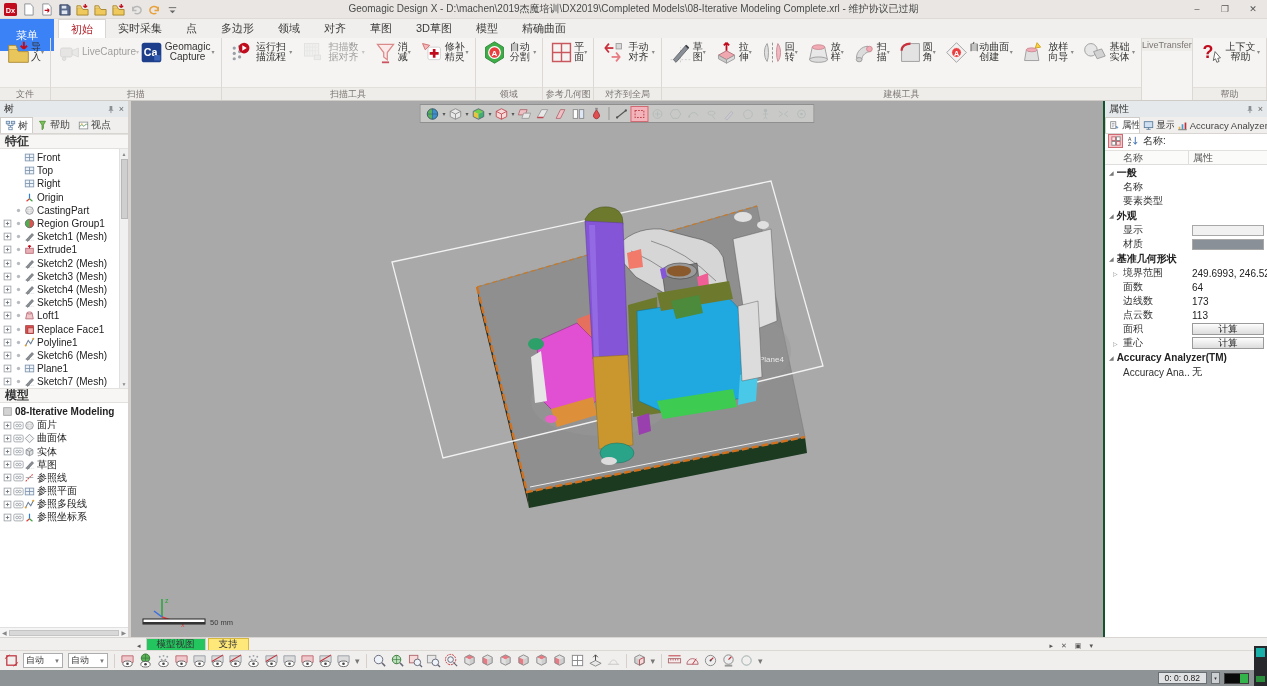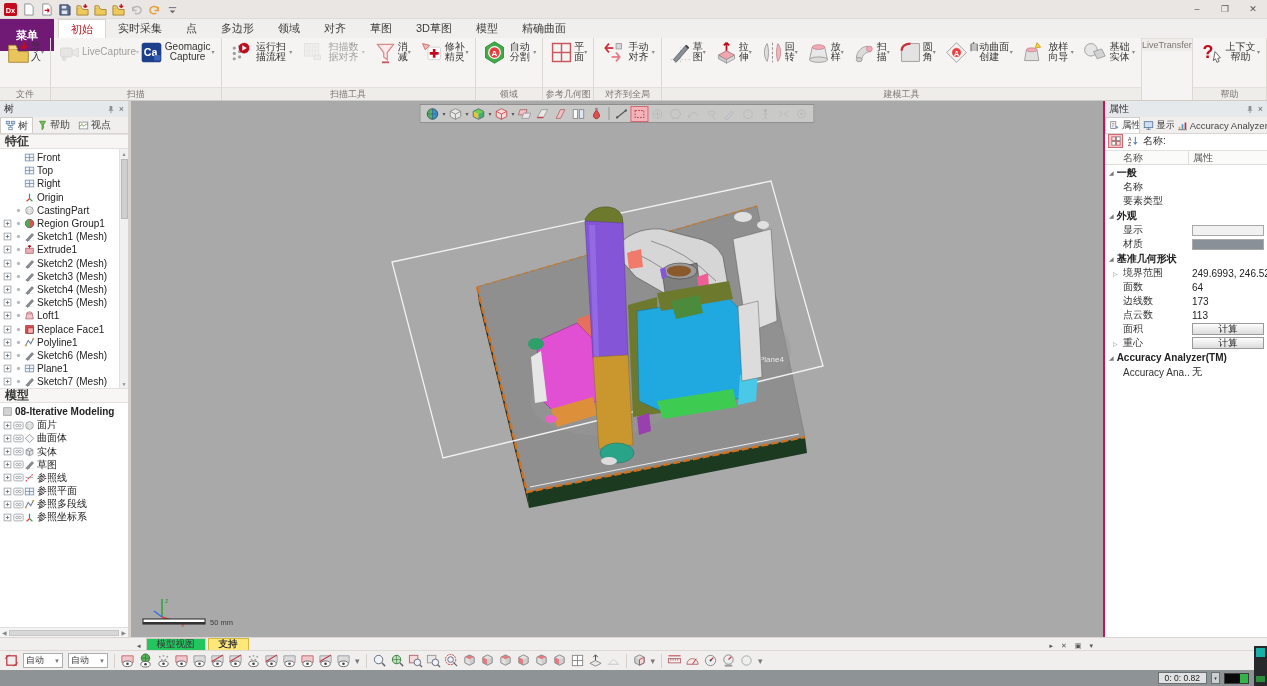--- a/index.html
+++ b/index.html
@@ -10,21 +10,21 @@
 .titlebar{height:19px;background:#e9e6e3;display:flex;align-items:center;position:relative;border-bottom:1px solid #dedbd7}
 .qa{display:flex;align-items:center;gap:1px;padding-left:2px;z-index:2}
 .qbtn{width:17px;height:16px;display:flex;align-items:center;justify-content:center}
 .qbtn svg{width:13px;height:13px}
 .title-text{position:absolute;left:0;right:0;text-align:center;font-size:10px;color:#4a4a4a;pointer-events:none}
 .win-controls{margin-left:auto;display:flex;z-index:2}
 .win-btn{width:28px;height:17px;display:flex;align-items:center;justify-content:center;color:#555;font-size:9px}
 
 .menubar{height:19px;background:#f0efed;display:flex;align-items:stretch}
 .menu-tab{padding:0 12px;display:flex;align-items:center;font-size:11px;color:#3c3c3c}
-.menu-tab.accent{background:#701a75;color:#fff;font-weight:bold;padding:16px 16px;margin-right:4px}
+.menu-tab.accent{background:#3b82f6;color:#fff;font-weight:normal;padding:16px 16px;margin-right:4px}
 .menu-tab.active{background:#fff;color:#b0202a;border:1px solid #d8d5d2;border-bottom:none}
 
 .ribbon-wrap{height:63px;display:flex;background:#f5f4f2;border-bottom:1px solid #cfccc8}
 .rgroup{display:flex;flex-direction:column;border-right:1px solid #dcd8d4}
 .rbuttons{height:50px;display:flex;align-items:flex-start;padding:1px 2px}
 .rbtn{min-width:46px;max-width:84px;padding:0 4px;display:flex;flex-direction:row;align-items:center;cursor:default}
 .rbtn .ic{height:26px;display:flex;align-items:center;justify-content:center}
 .rbtn .ic svg{width:25px;height:25px}
 .rbtn .lbl{font-size:10px;line-height:10px;text-align:center;color:#333}
 .rbtn .dd{font-size:6px;line-height:6px;color:#8a8a8a}
@@ -58,21 +58,21 @@
 
 .viewport{flex:1;position:relative;background:#a9a9a9;overflow:hidden}
 .vp-toolbar{position:absolute;top:3px;left:50%;transform:translateX(-50%);height:19px;background:rgba(204,204,202,.92);border:1px solid #8f8f8f;display:flex;align-items:center;padding:0 3px;z-index:3}
 .vt{width:18px;height:16px;display:flex;align-items:center;justify-content:center}
 .vt svg{width:14px;height:14px}
 .vt.active{background:#f2b4ba;border:1px solid #cf6a72}
 .vt.disabled{opacity:.45}
 .vt-dd{font-size:6px;color:#555;margin:0 1px}
 .vt-sep{width:1px;height:13px;background:#999;margin:0 3px}
 
-.right-panel{width:164px;background:#fff;border-left:2px solid #be185d;display:flex;flex-direction:column;font-size:10px}
+.right-panel{width:164px;background:#fff;border-left:2px solid #14532d;display:flex;flex-direction:column;font-size:10px}
 .rp-tabs{height:17px;display:flex;background:#f0efed;border-bottom:1px solid #d8d5d2}
 .rp-tab{display:flex;align-items:center;gap:2px;padding:0 3px;font-size:9.5px;color:#444;white-space:nowrap;overflow:hidden}
 .rp-tab svg{width:11px;height:11px;flex:none}
 .rp-tab.active{background:#fff;border:1px solid #d0cdc9;border-bottom:none}
 .rp-sort{height:17px;display:flex;gap:3px;padding:0 3px;border-bottom:1px solid #e3e1de}
 .rp-sbtn{width:15px;height:14px;display:flex;align-items:center;justify-content:center;border:1px solid transparent}
 .rp-sbtn svg{width:12px;height:12px}
 .rp-sbtn.active{background:#f6c6ca;border:1px solid #cf6a72}
 .rp-colhead{height:14px;display:flex;border-bottom:1px solid #e0dedc;background:#fbfbfa;color:#555}
 .rp-colhead .c1{width:84px;padding-left:18px;border-right:1px solid #e0dedc;display:flex;align-items:center}
@@ -83,21 +83,21 @@
 .rp-row .nm{width:84px;flex:none;display:flex;align-items:center;padding-left:18px;color:#333;position:relative;white-space:nowrap;overflow:hidden}
 .rp-row .exp{position:absolute;left:8px;font-size:6px;color:#888}
 .rp-row .val{flex:1;padding:0 3px;color:#222;white-space:nowrap;overflow:hidden;display:flex;align-items:center}
 .swatch{width:100%;height:11px;border:1px solid #a8a8a8}
 .calcbtn{width:100%;height:12px;border:1px solid #9a9a9a;background:linear-gradient(#fdfdfd,#dcdcdc);font-size:9.5px;display:flex;align-items:center;justify-content:center;color:#222}
 
 .tabstrip{height:13px;background:#f0efed;display:flex;align-items:flex-end;position:relative;border-top:1px solid #d8d5d2}
 .ts-left{margin-left:134px;display:flex;align-items:flex-end;gap:2px}
 .ts-arr{font-size:7px;color:#555;padding:0 3px}
 .vtab{height:12px;padding:0 10px;display:flex;align-items:center;font-size:9.5px;background:#22c55e;border:1px solid #cfccc8;border-bottom:none;color:#333}
-.vtab.active{background:#ffe87a;border-color:#d8b83c;font-weight:bold}
+.vtab.active{background:#ffe87a;border-color:#d8b83c;font-weight:normal}
 .ts-right{position:absolute;right:172px;bottom:0;display:flex;gap:4px;font-size:7px;color:#555}
 .ts-right span{padding:0 2px}
 .btoolbar{height:20px;background:#f0efed;border-top:1px solid #dcd8d4;display:flex;align-items:center;gap:1px;padding-left:3px}
 .bic{width:17px;height:16px;display:flex;align-items:center;justify-content:center}
 .bic svg{width:15px;height:15px}
 .bic.disabled{opacity:.4}
 .bcombo{width:40px;height:15px;border:1px solid #adadad;background:#fff;font-size:9px;display:flex;align-items:center;padding:0 2px;justify-content:space-between;color:#333;margin:0 2px}
 .bcombo .arr{font-size:6px;color:#777}
 .bsep{width:1px;height:14px;background:#d4d0cc;margin:0 3px}
 .bdot{font-size:9px;color:#777;padding:0 2px}
@@ -172,20 +172,21 @@
           <path d="M11 4v4H7" fill="none" stroke="#e8a13c" stroke-width="1.6"></path>
         </svg>
       </span>
       <span class="qbtn">
         <svg viewBox="0 0 14 14">
           <path d="M3 5h8" stroke="#666"></path>
           <path d="M4 8l3 3 3-3z" fill="#666"></path>
         </svg>
       </span>
     </div>
+  <div class="title-text">Geomagic Design X - D:\machen\2019杰魔培训\DX2019\Completed Models\08-Iterative Modeling Complete.xrl - 维护协议已过期</div>
   <div class="win-controls" id="win-controls">
       <span class="win-btn">–</span>
       <span class="win-btn">❐</span>
       <span class="win-btn">✕</span>
     </div>
 </div>
 
 <div class="menubar" id="menubar">
     <span class="menu-tab accent">菜单</span>
     <span class="menu-tab active">初始</span>

